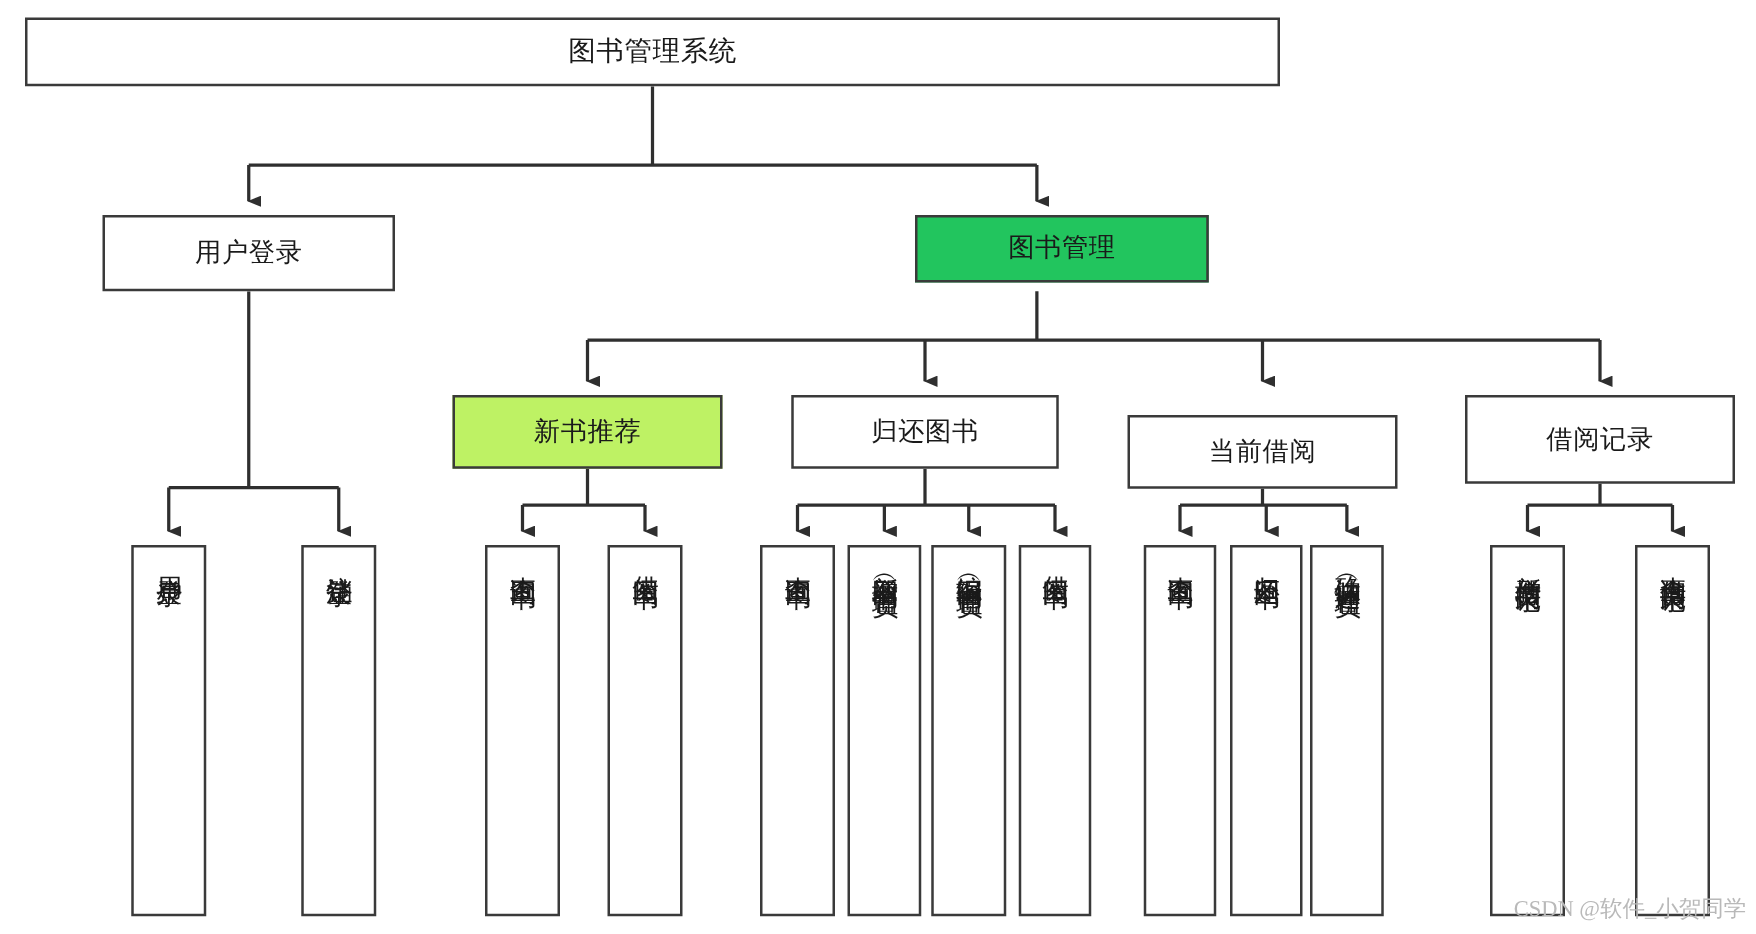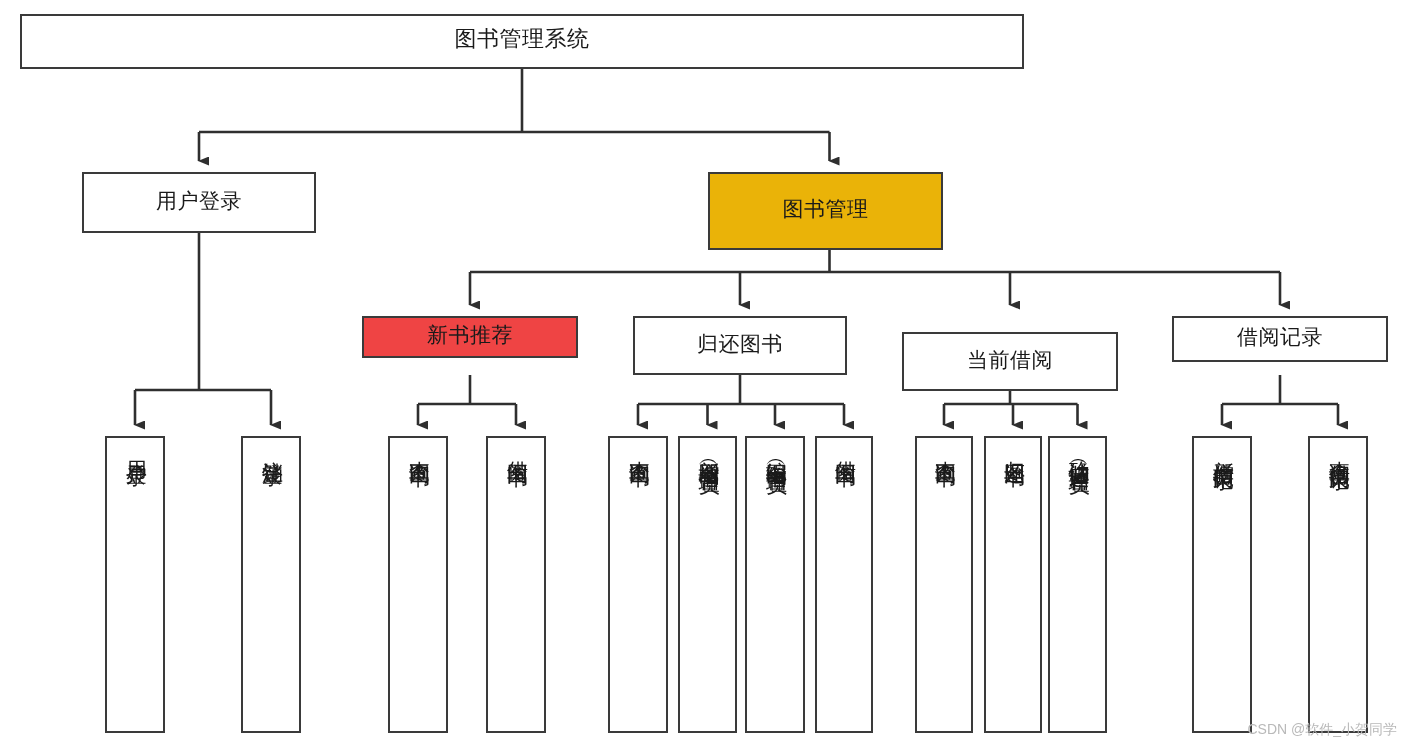--- a/index.html
+++ b/index.html
@@ -35,21 +35,20 @@
     align-items: center;
     justify-content: center;
     color: #1a1a1a;
     z-index: 2;
   }
   .node .label {
     display: block;
     text-align: right;
     line-height: 1.12;
     letter-spacing: 0.5px;
-    font-family: Liberation Mono, monospace;
   }
   .node.horizontal .label {
     font-size: 21px;
     white-space: nowrap;
   }
   .node.vertical {
     align-items: flex-start;
     padding-top: 6px;
   }
   .node.vertical .label {
@@ -61,25 +60,25 @@
     white-space: nowrap;
     margin: 0 auto;
   }
   .node.root .label {
     font-size: 22px;
   }
   .watermark {
     position: absolute;
     right: 8px;
     bottom: 8px;
-    font-size: 14px;
+    font-size: 18px;
     color: #b9b9b9;
     z-index: 5;
     white-space: nowrap;
-    font-family: Liberation Sans, sans-serif;
+    font-family: Liberation Serif, serif;
   }
 </style>
 </head>
 <body>
 
 <div id="canvas">
   <svg id="edges" viewBox="0 0 1405 747" xmlns="http://www.w3.org/2000/svg">
     <defs>
       <marker id="arrowhead" markerWidth="9" markerHeight="11" refX="4.5" refY="10" orient="auto" markerUnits="userSpaceOnUse">
         <path d="M0,0 L9,0 L4.5,11 Z" fill="#2f2f2f"></path>
@@ -122,33 +121,33 @@
       </g>
   </svg>
 
   <div id="nodes">
       <div class="node horizontal root" style="left: 20px; top: 14px; width: 1004px; height: 55px; border-color: rgb(58, 58, 58); background: rgb(255, 255, 255); color: rgb(26, 26, 26);">
         <span class="label">图书管理系统</span>
       </div>
       <div class="node horizontal" style="left: 82px; top: 172px; width: 234px; height: 61px; border-color: rgb(58, 58, 58); background: rgb(255, 255, 255); color: rgb(26, 26, 26);">
         <span class="label">用户登录</span>
       </div>
-      <div class="node horizontal" style="left: 708px; top: 172px; width: 235px; height: 78px; border-color: rgb(58, 58, 58); background: #eab308; color: rgb(26, 26, 26);">
+      <div class="node horizontal" style="left: 732px; top: 172px; width: 235px; height: 54px; border-color: rgb(58, 58, 58); background: #22c55e; color: rgb(26, 26, 26);">
         <span class="label">图书管理</span>
       </div>
-      <div class="node horizontal" style="left: 362px; top: 316px; width: 216px; height: 42px; border-color: rgb(58, 58, 58); background: #ef4444; color: rgb(26, 26, 26);">
+      <div class="node horizontal" style="left: 362px; top: 316px; width: 216px; height: 59px; border-color: rgb(58, 58, 58); background: #bef264; color: rgb(26, 26, 26);">
         <span class="label">新书推荐</span>
       </div>
       <div class="node horizontal" style="left: 633px; top: 316px; width: 214px; height: 59px; border-color: rgb(58, 58, 58); background: rgb(255, 255, 255); color: rgb(26, 26, 26);">
         <span class="label">归还图书</span>
       </div>
       <div class="node horizontal" style="left: 902px; top: 316px; width: 216px; height: 59px; border-color: rgb(58, 58, 58); background: rgb(255, 255, 255); color: rgb(26, 26, 26); margin-top: 16px;">
         <span class="label">当前借阅</span>
       </div>
-      <div class="node horizontal" style="left: 1172px; top: 316px; width: 216px; height: 46px; border-color: rgb(58, 58, 58); background: rgb(255, 255, 255); color: rgb(26, 26, 26);">
+      <div class="node horizontal" style="left: 1172px; top: 316px; width: 216px; height: 71px; border-color: rgb(58, 58, 58); background: rgb(255, 255, 255); color: rgb(26, 26, 26);">
         <span class="label">借阅记录</span>
       </div>
       <div class="node vertical" style="left: 105px; top: 436px; width: 60px; height: 297px; border-color: rgb(58, 58, 58); background: rgb(255, 255, 255); color: rgb(26, 26, 26);">
         <span class="label">用户登录</span>
       </div>
       <div class="node vertical" style="left: 241px; top: 436px; width: 60px; height: 297px; border-color: rgb(58, 58, 58); background: rgb(255, 255, 255); color: rgb(26, 26, 26);">
         <span class="label">注销登录</span>
       </div>
       <div class="node vertical" style="left: 388px; top: 436px; width: 60px; height: 297px; border-color: rgb(58, 58, 58); background: rgb(255, 255, 255); color: rgb(26, 26, 26);">
         <span class="label">查询图书</span>

